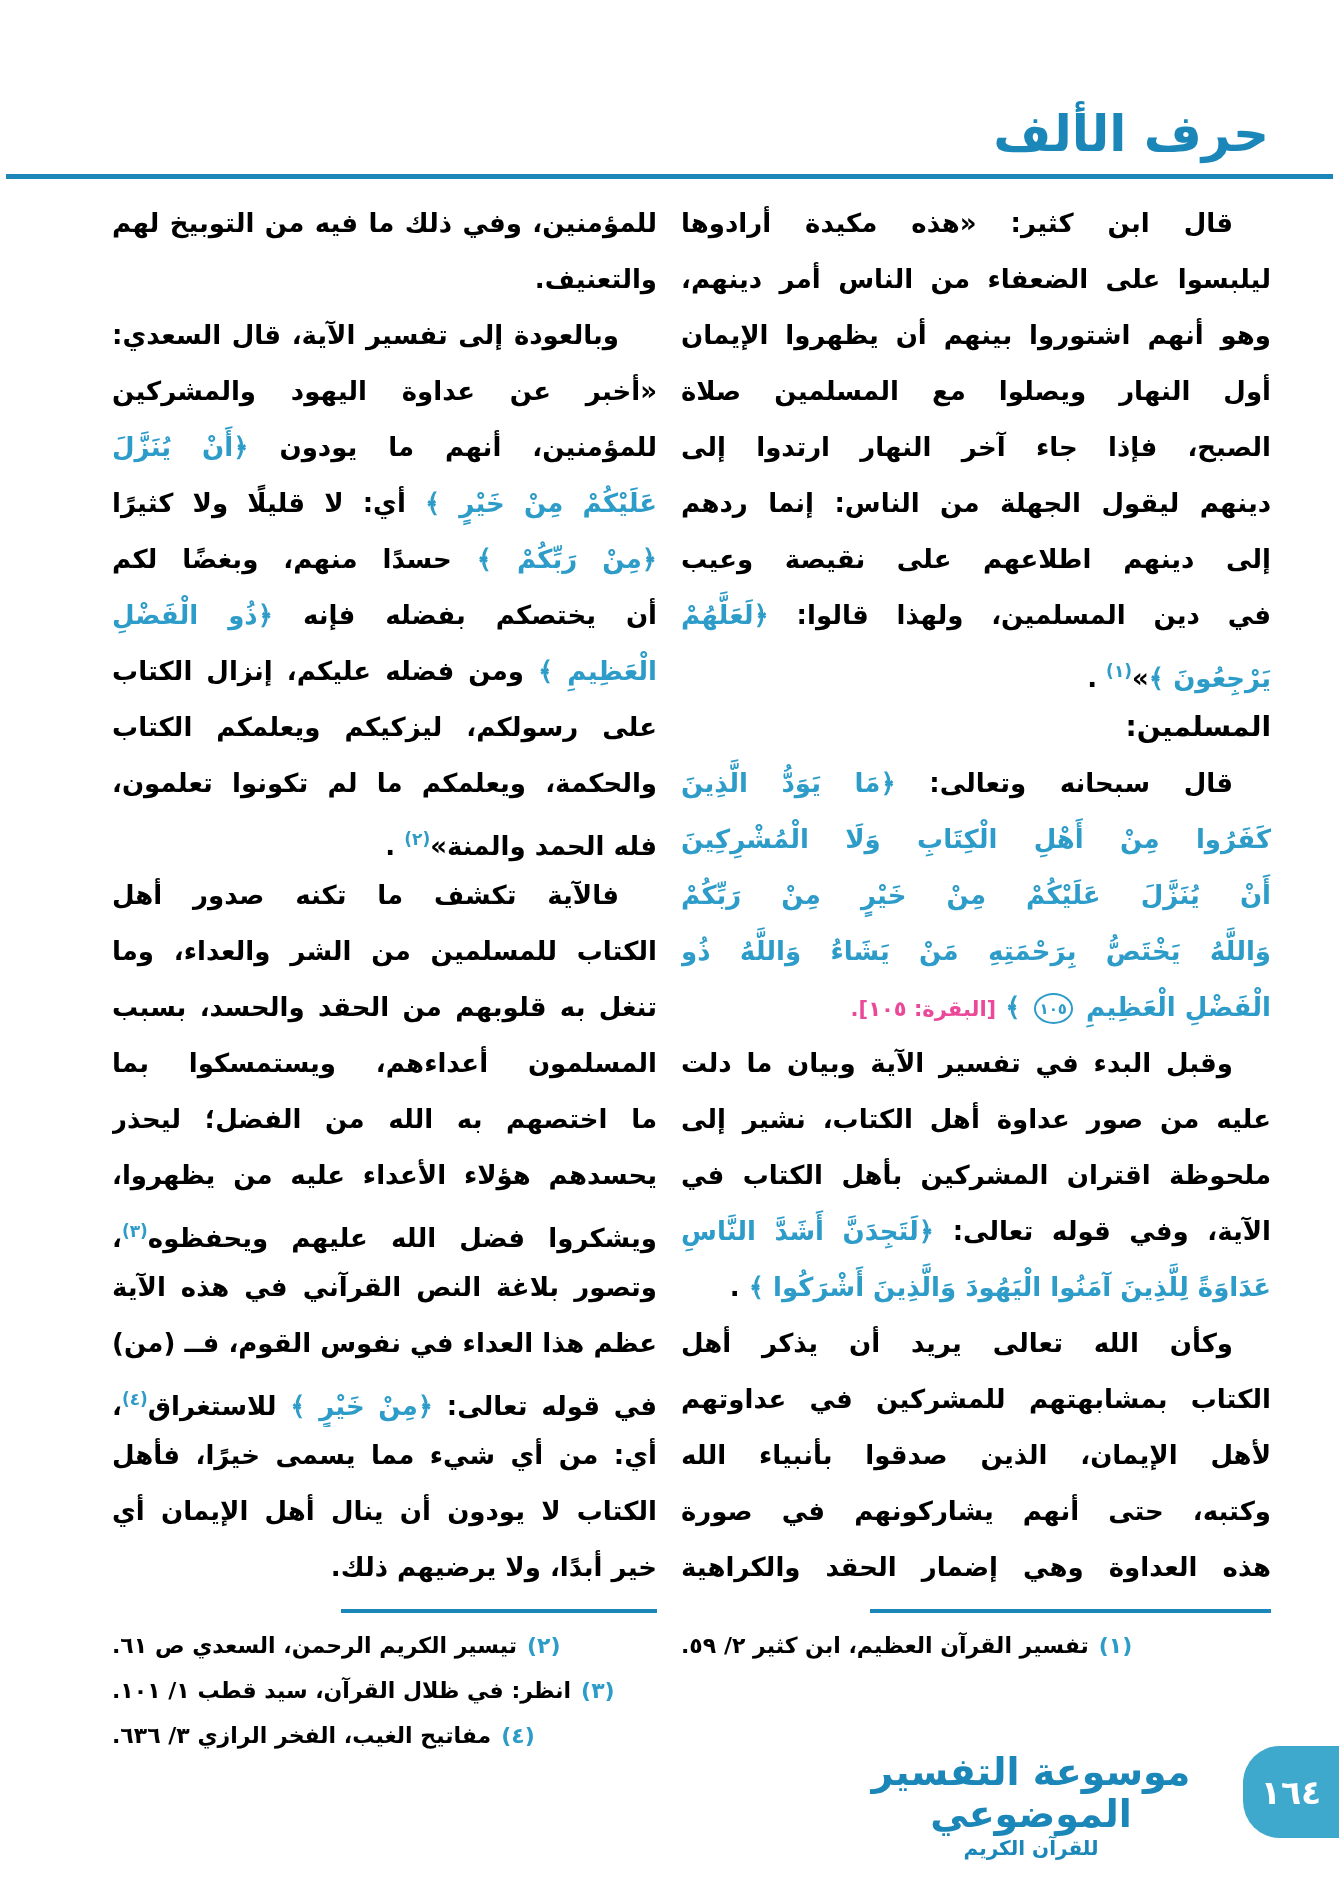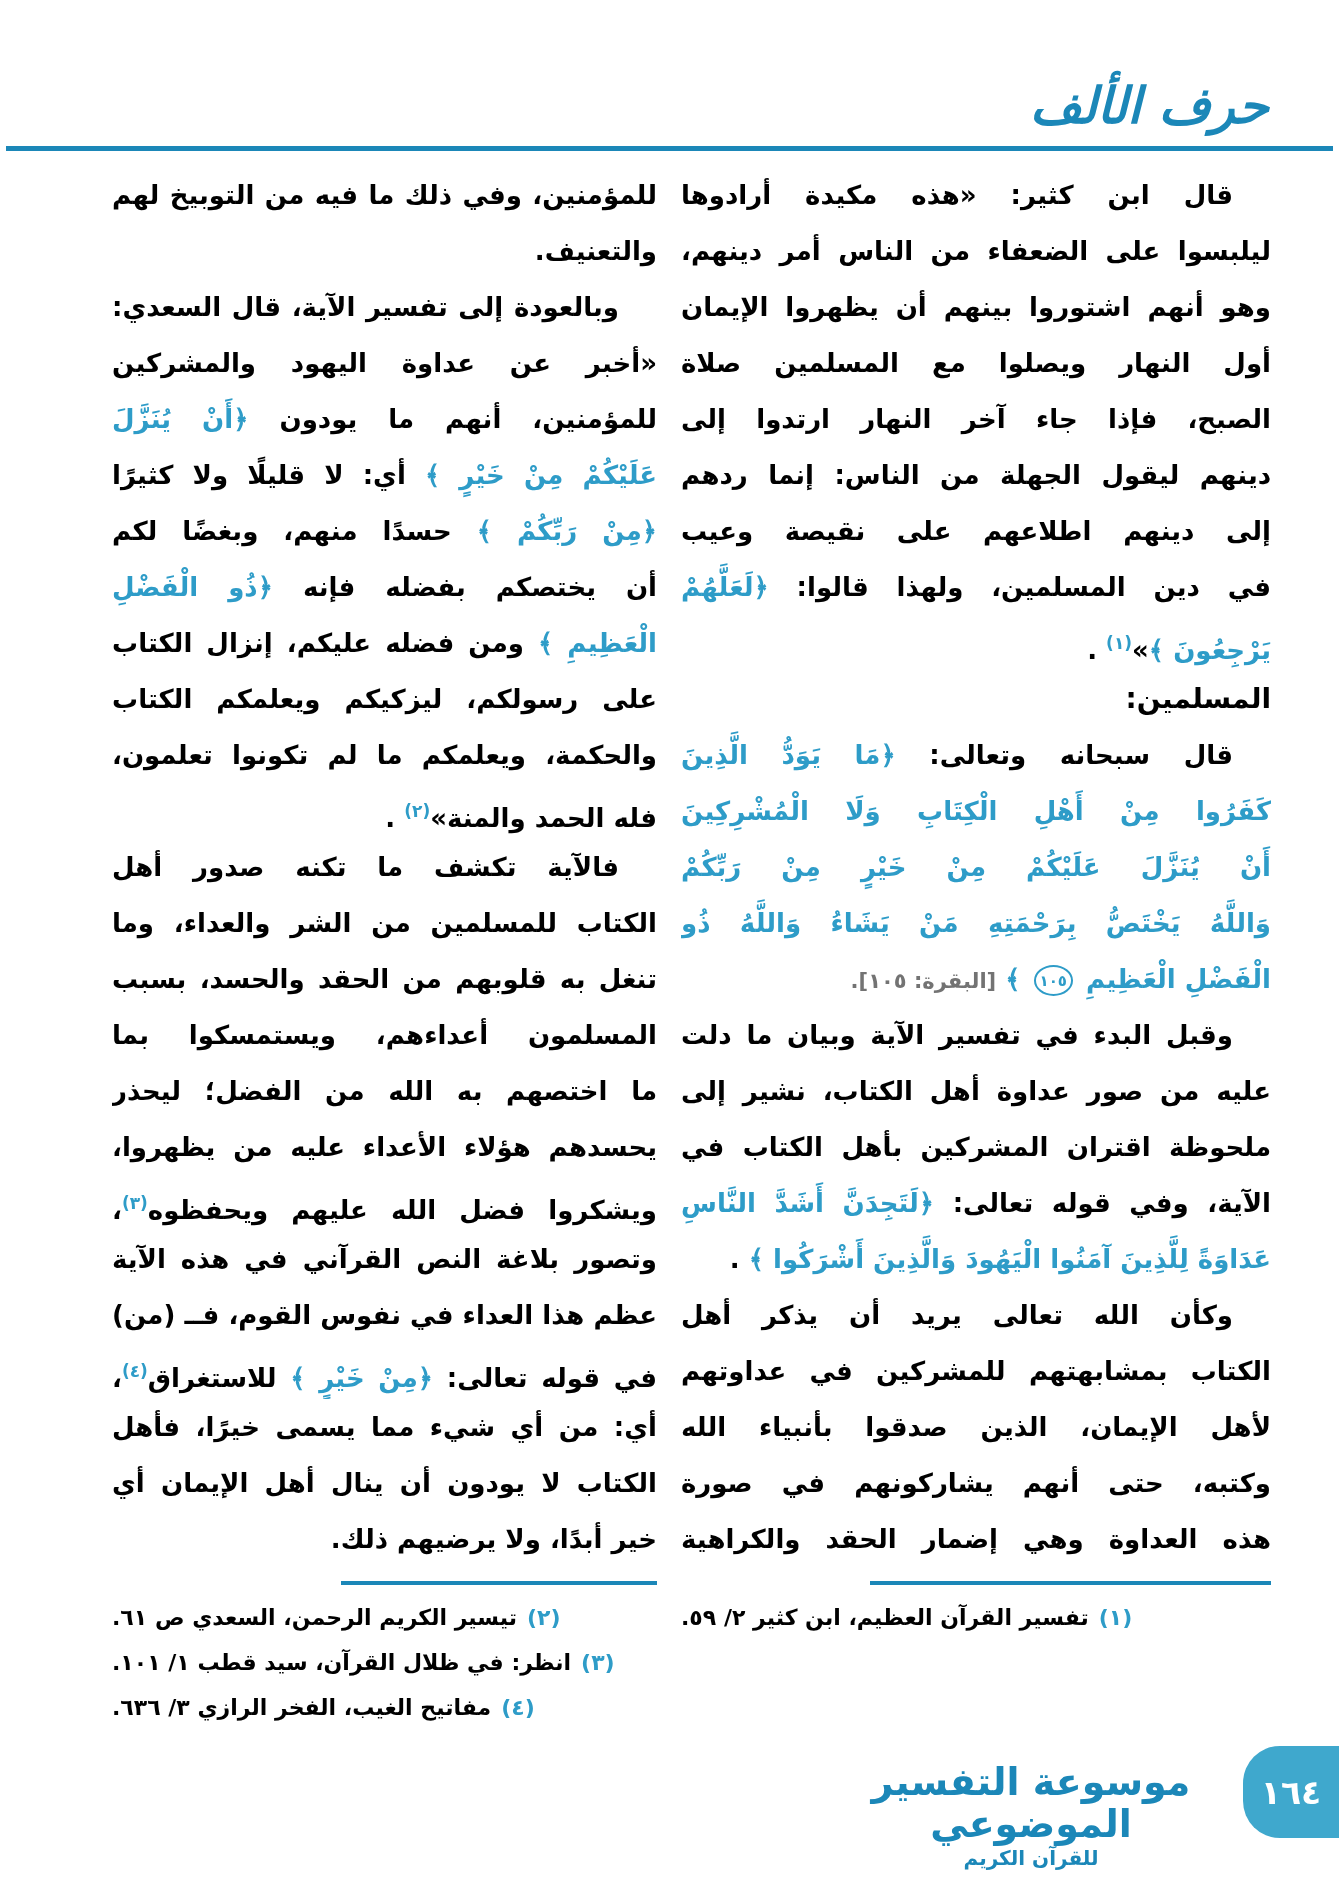--- a/index.html
+++ b/index.html
@@ -6,21 +6,21 @@
   .page{
     position:relative;
     width:1339px;height:1890px;
     margin:0 auto;
     background:#ffffff;
     direction:rtl;
     font-family:"DejaVu Sans",sans-serif;
     overflow:hidden;
   }
   
-  .header{padding:76px 70px 0 0;font-style:italic;}
+  .header{padding:104px 70px 0 0;}
   .header-title{
     font-size:50px;font-weight:bold;color:var(--accent);
     line-height:1.2;text-align:right;
     letter-spacing:-1px;
   }
   .rule{height:5px;background:var(--accent);margin:10px 6px 0 6px;}
   
   .columns{
     display:flex;gap:24px;
     padding:16px 68px 0 112px;
@@ -35,21 +35,21 @@
     line-height:56px;height:56px;
     text-align:justify;text-align-last:justify;
   }
   .line.para-end{text-align-last:right;}
   .line.indent{padding-right:38px;}
   .line.heading{font-size:28px;}
   .line.head-gap{margin-top:10px;}
   .sg-b{color:#000;}
   .sg-q{color:var(--quran);}
   .sg-s{color:var(--quran);font-size:17px;vertical-align:super;font-weight:bold;}
-  .sg-r{color:#737373;font-size:21px;}
+  .sg-r{color:#ec4899;font-size:21px;}
   .sg-a{
     display:inline-block;color:var(--quran);
     border:2px solid var(--quran);border-radius:50%;
     font-size:15px;line-height:1;padding:7px 4px 5px 4px;
     vertical-align:middle;margin:0 4px;
   }
   
   .footnotes{margin-top:14px;}
   .fn-rule{height:4px;background:var(--accent);margin-bottom:10px;}
   .col-right .fn-rule{width:68%;}
@@ -62,21 +62,21 @@
   
   .pagenum{
     position:absolute;right:0;bottom:52px;
     width:96px;height:92px;
     background:var(--page_pill);
     border-radius:37px 0 0 37px;
     display:flex;align-items:center;justify-content:center;
     color:#fff;font-size:33px;font-weight:bold;
   }
   .logo{
-    position:absolute;right:148px;bottom:20px;width:320px;
+    position:absolute;right:148px;bottom:30px;width:320px;
     text-align:center;color:var(--accent);
   }
   .logo-main{font-size:38px;font-weight:bold;line-height:1.1;letter-spacing:-2px;}
   .logo-sub{font-size:20px;font-weight:bold;margin-top:0;}
 </style>
 </head>
 <body>
 
 <div class="page">
 

